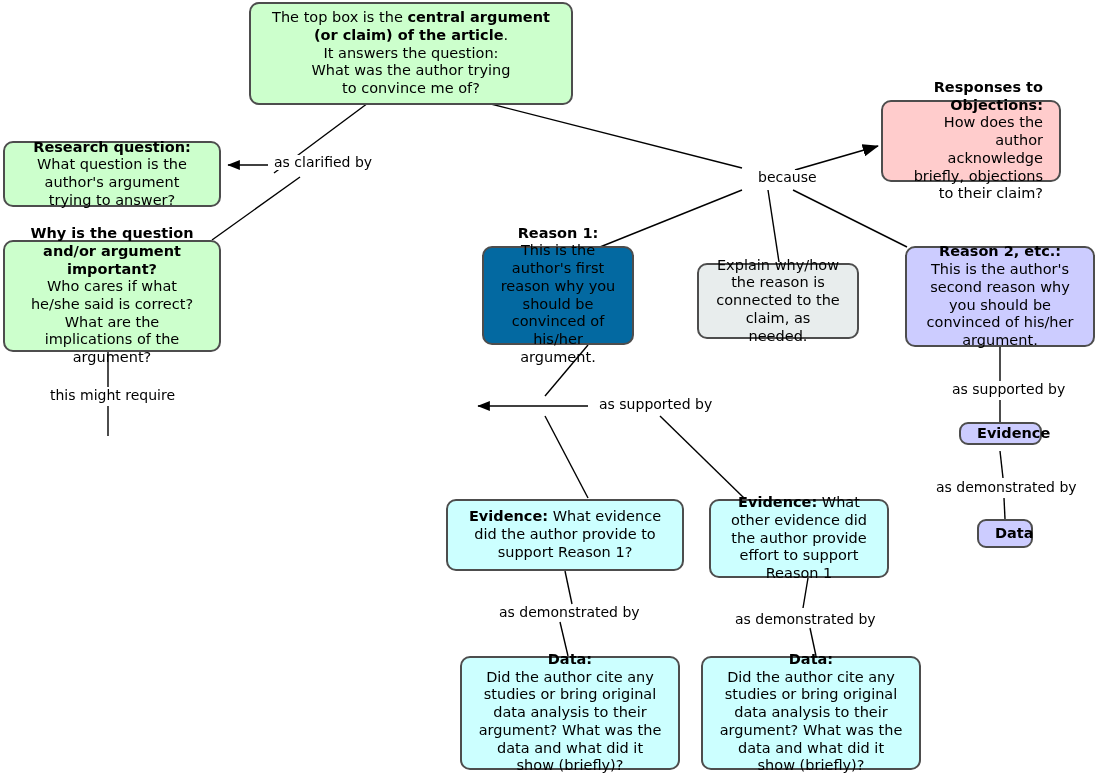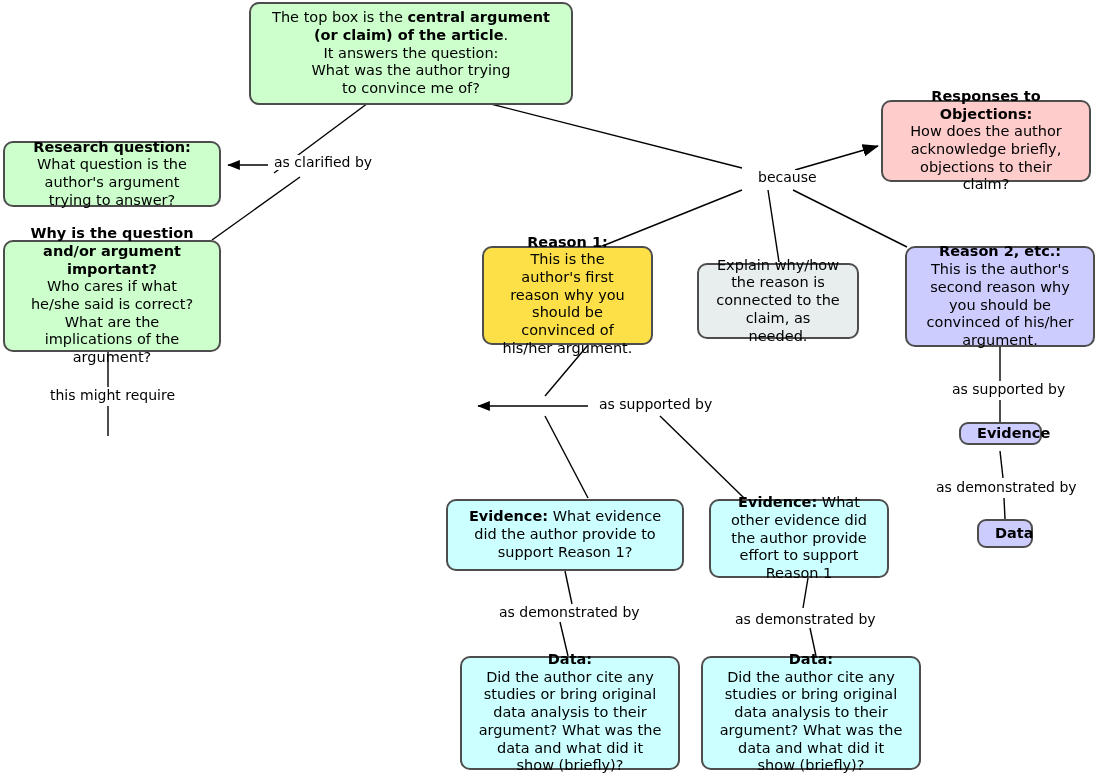--- a/index.html
+++ b/index.html
@@ -116,39 +116,39 @@
 
   <div class="node" style="left:3px; top:240px; width:218px; height:112px; background:#ccffcc;">
     <span class="txt">
       <b>Why is the question and/or argument important?</b><br>
       <span>Who cares if what he/she said is correct?  What are the implications of the argument?</span>
     </span>
   </div>
 
 
 
-  <div class="node" style="left:482px; top:246px; width:171px; height:99px; background:#fde047;">
+  <div class="node" style="left:482px; top:246px; width:152px; height:99px; background:#0369a1;">
     <span class="txt">
       <b>Reason 1:</b><br>
       <span>This is the author's first reason why you should be convinced of his/her argument.</span>
     </span>
   </div>
 
   <div class="node" style="left:697px; top:263px; width:162px; height:76px; background:#e8eded;">
     <span class="txt">Explain why/how the reason is connected to the claim, as needed.</span>
   </div>
 
   <div class="node" style="left:905px; top:246px; width:190px; height:101px; background:#ccccff;">
     <span class="txt">
       <b>Reason 2, etc.:</b><br>
       <span>This is the author's second reason why you should be convinced of his/her argument.</span>
     </span>
   </div>
 
-  <div class="node" style="left:881px; top:100px; width:210px; height:82px; background:#ffcccc;">
+  <div class="node" style="left:881px; top:100px; width:180px; height:82px; background:#ffcccc;text-align:right;">
     <span class="txt">
       <b>Responses to Objections:</b><br>
       <span>How does the author acknowledge briefly, objections to their claim?</span>
     </span>
   </div>
 
   <div class="node" style="left:446px; top:499px; width:238px; height:72px; background:#ccffff;">
     <span class="txt">
       <b>Evidence:</b>
       <span>What evidence did the author provide to support Reason 1?</span>

